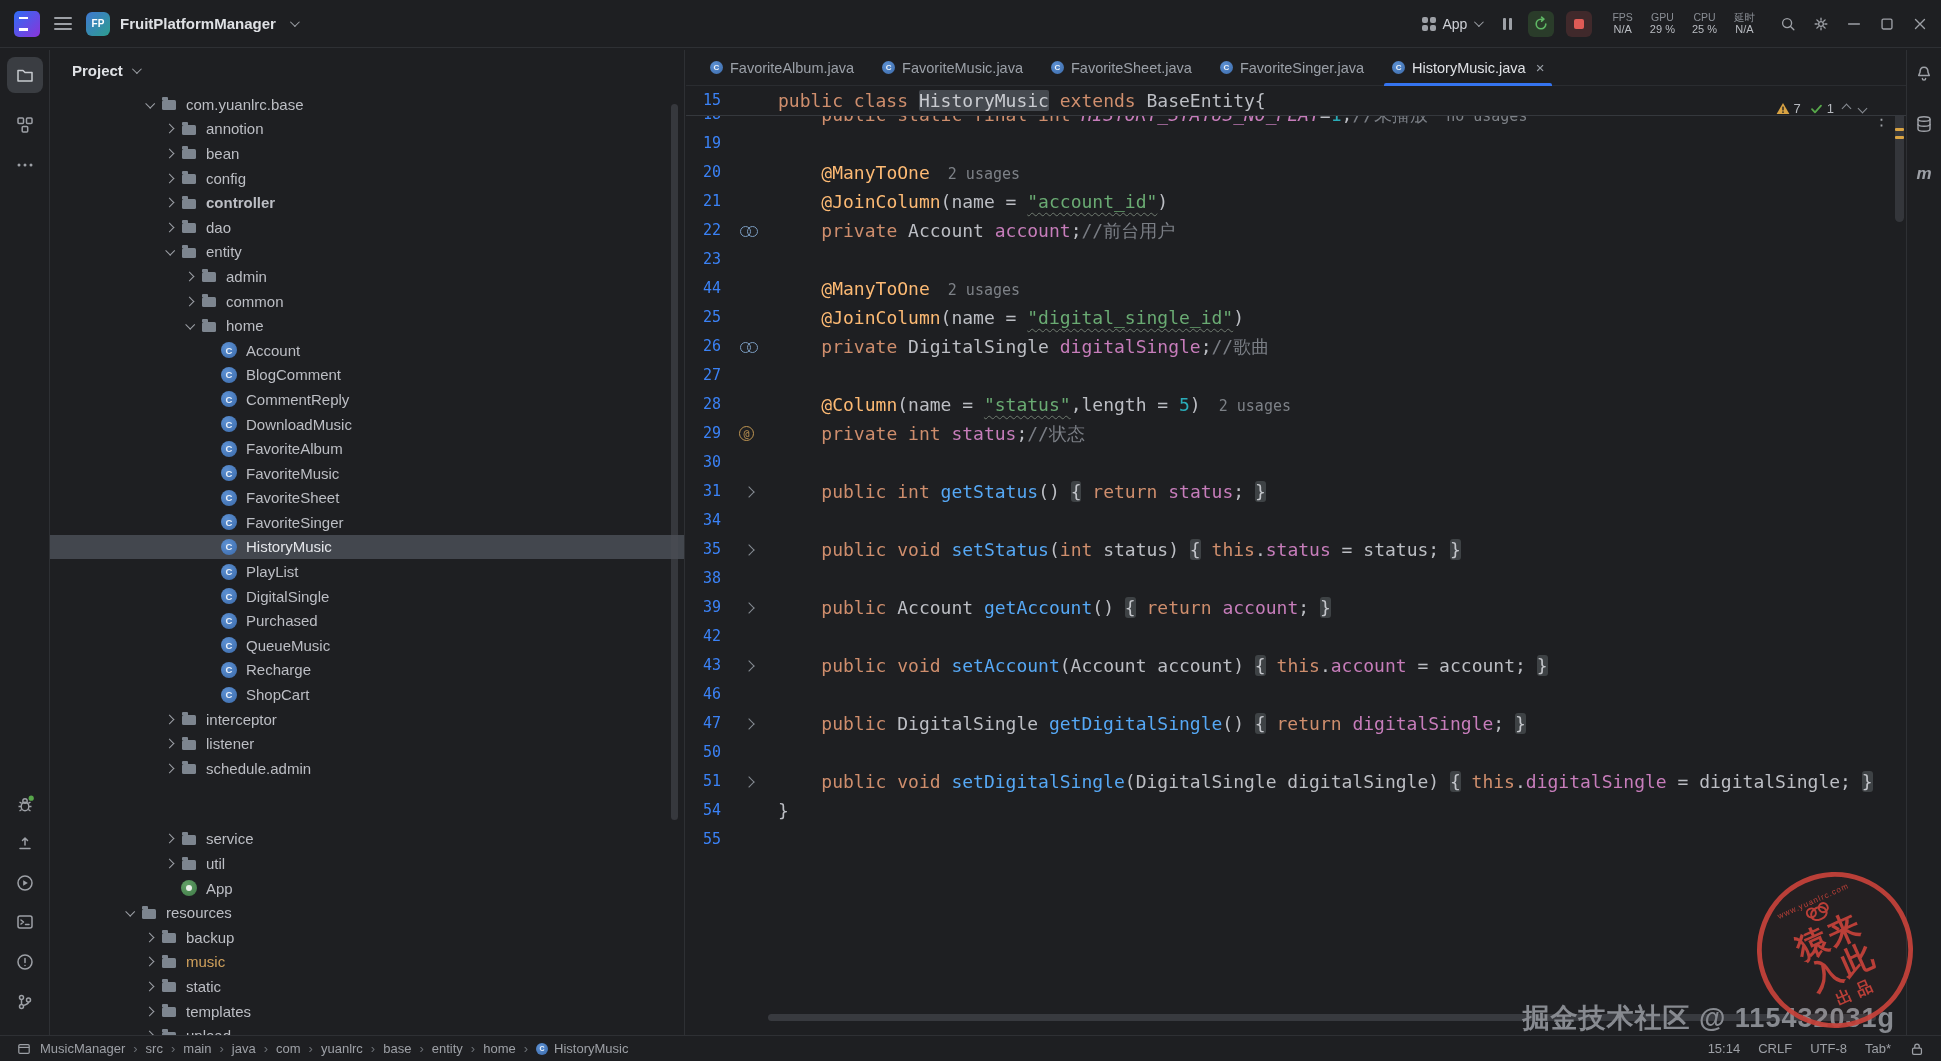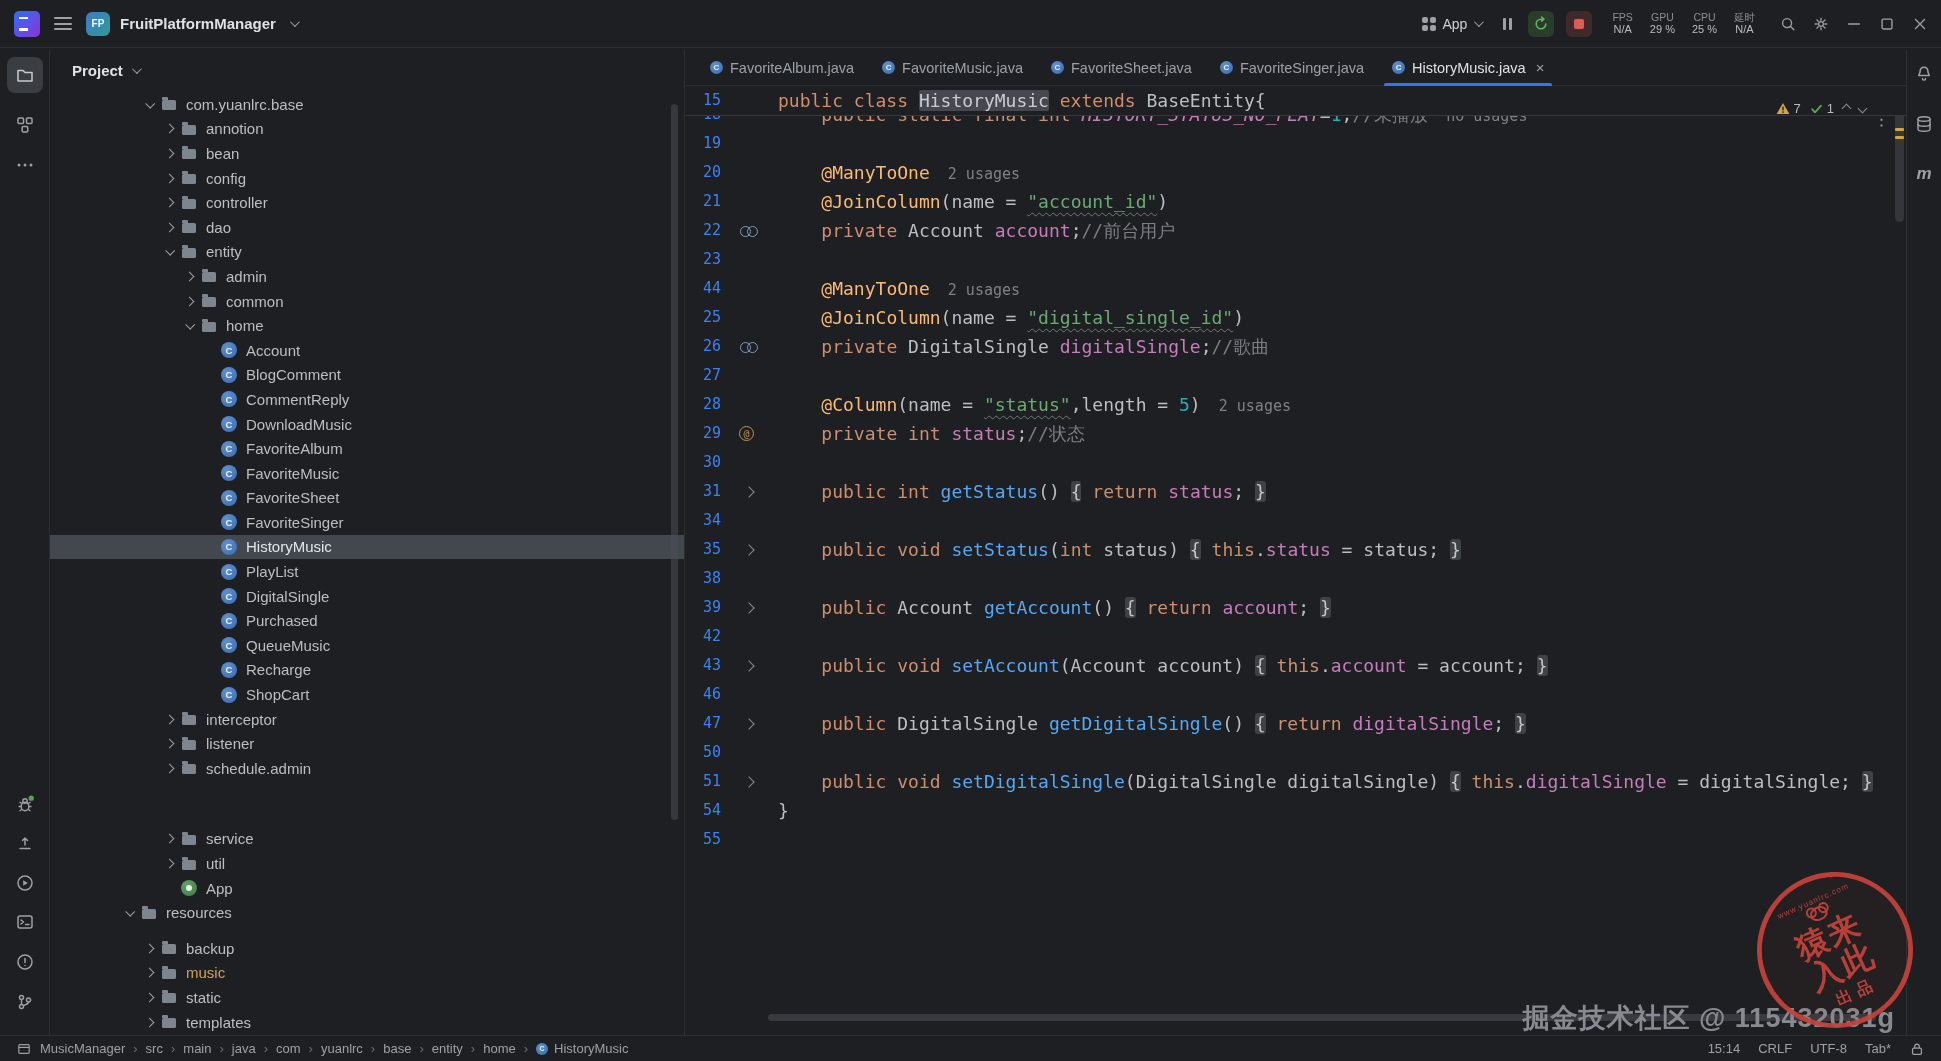--- a/index.html
+++ b/index.html
@@ -323,241 +323,241 @@
         </div>
         <div class="trow" style="padding-left: 111px;">
           <span class="slot">
             <i class="tchev closed"></i>
           </span>
           <span class="iico">
             <i class="fico"></i>
           </span>
           <span class="tlabel">config</span>
         </div>
+        <div class="trow" style="padding-left: 111px; font-weight: bold;">
+          <span class="slot">
+            <i class="tchev closed"></i>
+          </span>
+          <span class="iico">
+            <i class="fico"></i>
+          </span>
+          <span class="tlabel">controller</span>
+        </div>
         <div class="trow" style="padding-left: 111px;">
           <span class="slot">
             <i class="tchev closed"></i>
           </span>
           <span class="iico">
             <i class="fico"></i>
           </span>
-          <span class="tlabel">controller</span>
+          <span class="tlabel">dao</span>
         </div>
         <div class="trow" style="padding-left: 111px;">
           <span class="slot">
-            <i class="tchev closed"></i>
-          </span>
-          <span class="iico">
-            <i class="fico"></i>
-          </span>
-          <span class="tlabel">dao</span>
+            <i class="tchev open"></i>
+          </span>
+          <span class="iico">
+            <i class="fico"></i>
+          </span>
+          <span class="tlabel">entity</span>
+        </div>
+        <div class="trow" style="padding-left: 131px;">
+          <span class="slot">
+            <i class="tchev closed"></i>
+          </span>
+          <span class="iico">
+            <i class="fico"></i>
+          </span>
+          <span class="tlabel">admin</span>
+        </div>
+        <div class="trow" style="padding-left: 131px;">
+          <span class="slot">
+            <i class="tchev closed"></i>
+          </span>
+          <span class="iico">
+            <i class="fico"></i>
+          </span>
+          <span class="tlabel">common</span>
+        </div>
+        <div class="trow" style="padding-left: 131px;">
+          <span class="slot">
+            <i class="tchev open"></i>
+          </span>
+          <span class="iico">
+            <i class="fico"></i>
+          </span>
+          <span class="tlabel">home</span>
+        </div>
+        <div class="trow" style="padding-left: 151px;">
+          <span class="slot"></span>
+          <span class="iico">
+            <i class="cico">C</i>
+          </span>
+          <span class="tlabel">Account</span>
+        </div>
+        <div class="trow" style="padding-left: 151px;">
+          <span class="slot"></span>
+          <span class="iico">
+            <i class="cico">C</i>
+          </span>
+          <span class="tlabel">BlogComment</span>
+        </div>
+        <div class="trow" style="padding-left: 151px;">
+          <span class="slot"></span>
+          <span class="iico">
+            <i class="cico">C</i>
+          </span>
+          <span class="tlabel">CommentReply</span>
+        </div>
+        <div class="trow" style="padding-left: 151px;">
+          <span class="slot"></span>
+          <span class="iico">
+            <i class="cico">C</i>
+          </span>
+          <span class="tlabel">DownloadMusic</span>
+        </div>
+        <div class="trow" style="padding-left: 151px;">
+          <span class="slot"></span>
+          <span class="iico">
+            <i class="cico">C</i>
+          </span>
+          <span class="tlabel">FavoriteAlbum</span>
+        </div>
+        <div class="trow" style="padding-left: 151px;">
+          <span class="slot"></span>
+          <span class="iico">
+            <i class="cico">C</i>
+          </span>
+          <span class="tlabel">FavoriteMusic</span>
+        </div>
+        <div class="trow" style="padding-left: 151px;">
+          <span class="slot"></span>
+          <span class="iico">
+            <i class="cico">C</i>
+          </span>
+          <span class="tlabel">FavoriteSheet</span>
+        </div>
+        <div class="trow" style="padding-left: 151px;">
+          <span class="slot"></span>
+          <span class="iico">
+            <i class="cico">C</i>
+          </span>
+          <span class="tlabel">FavoriteSinger</span>
+        </div>
+        <div class="trow sel" style="padding-left: 151px;">
+          <span class="slot"></span>
+          <span class="iico">
+            <i class="cico">C</i>
+          </span>
+          <span class="tlabel">HistoryMusic</span>
+        </div>
+        <div class="trow" style="padding-left: 151px;">
+          <span class="slot"></span>
+          <span class="iico">
+            <i class="cico">C</i>
+          </span>
+          <span class="tlabel">PlayList</span>
+        </div>
+        <div class="trow" style="padding-left: 151px;">
+          <span class="slot"></span>
+          <span class="iico">
+            <i class="cico">C</i>
+          </span>
+          <span class="tlabel">DigitalSingle</span>
+        </div>
+        <div class="trow" style="padding-left: 151px;">
+          <span class="slot"></span>
+          <span class="iico">
+            <i class="cico">C</i>
+          </span>
+          <span class="tlabel">Purchased</span>
+        </div>
+        <div class="trow" style="padding-left: 151px;">
+          <span class="slot"></span>
+          <span class="iico">
+            <i class="cico">C</i>
+          </span>
+          <span class="tlabel">QueueMusic</span>
+        </div>
+        <div class="trow" style="padding-left: 151px;">
+          <span class="slot"></span>
+          <span class="iico">
+            <i class="cico">C</i>
+          </span>
+          <span class="tlabel">Recharge</span>
+        </div>
+        <div class="trow" style="padding-left: 151px;">
+          <span class="slot"></span>
+          <span class="iico">
+            <i class="cico">C</i>
+          </span>
+          <span class="tlabel">ShopCart</span>
         </div>
         <div class="trow" style="padding-left: 111px;">
           <span class="slot">
+            <i class="tchev closed"></i>
+          </span>
+          <span class="iico">
+            <i class="fico"></i>
+          </span>
+          <span class="tlabel">interceptor</span>
+        </div>
+        <div class="trow" style="padding-left: 111px;">
+          <span class="slot">
+            <i class="tchev closed"></i>
+          </span>
+          <span class="iico">
+            <i class="fico"></i>
+          </span>
+          <span class="tlabel">listener</span>
+        </div>
+        <div class="trow" style="padding-left: 111px;">
+          <span class="slot">
+            <i class="tchev closed"></i>
+          </span>
+          <span class="iico">
+            <i class="fico"></i>
+          </span>
+          <span class="tlabel">schedule.admin</span>
+        </div>
+        <div class="trow" style="padding-left: 111px; margin-top: 46px;">
+          <span class="slot">
+            <i class="tchev closed"></i>
+          </span>
+          <span class="iico">
+            <i class="fico"></i>
+          </span>
+          <span class="tlabel">service</span>
+        </div>
+        <div class="trow" style="padding-left: 111px;">
+          <span class="slot">
+            <i class="tchev closed"></i>
+          </span>
+          <span class="iico">
+            <i class="fico"></i>
+          </span>
+          <span class="tlabel">util</span>
+        </div>
+        <div class="trow" style="padding-left: 111px;">
+          <span class="slot"></span>
+          <span class="iico">
+            <i class="aico"></i>
+          </span>
+          <span class="tlabel">App</span>
+        </div>
+        <div class="trow" style="padding-left: 71px;">
+          <span class="slot">
             <i class="tchev open"></i>
           </span>
           <span class="iico">
             <i class="fico"></i>
           </span>
-          <span class="tlabel">entity</span>
-        </div>
-        <div class="trow" style="padding-left: 131px;">
-          <span class="slot">
-            <i class="tchev closed"></i>
-          </span>
-          <span class="iico">
-            <i class="fico"></i>
-          </span>
-          <span class="tlabel">admin</span>
-        </div>
-        <div class="trow" style="padding-left: 131px;">
-          <span class="slot">
-            <i class="tchev closed"></i>
-          </span>
-          <span class="iico">
-            <i class="fico"></i>
-          </span>
-          <span class="tlabel">common</span>
-        </div>
-        <div class="trow" style="padding-left: 131px;">
-          <span class="slot">
-            <i class="tchev open"></i>
-          </span>
-          <span class="iico">
-            <i class="fico"></i>
-          </span>
-          <span class="tlabel">home</span>
-        </div>
-        <div class="trow" style="padding-left: 151px;">
-          <span class="slot"></span>
-          <span class="iico">
-            <i class="cico">C</i>
-          </span>
-          <span class="tlabel">Account</span>
-        </div>
-        <div class="trow" style="padding-left: 151px;">
-          <span class="slot"></span>
-          <span class="iico">
-            <i class="cico">C</i>
-          </span>
-          <span class="tlabel">BlogComment</span>
-        </div>
-        <div class="trow" style="padding-left: 151px;">
-          <span class="slot"></span>
-          <span class="iico">
-            <i class="cico">C</i>
-          </span>
-          <span class="tlabel">CommentReply</span>
-        </div>
-        <div class="trow" style="padding-left: 151px;">
-          <span class="slot"></span>
-          <span class="iico">
-            <i class="cico">C</i>
-          </span>
-          <span class="tlabel">DownloadMusic</span>
-        </div>
-        <div class="trow" style="padding-left: 151px;">
-          <span class="slot"></span>
-          <span class="iico">
-            <i class="cico">C</i>
-          </span>
-          <span class="tlabel">FavoriteAlbum</span>
-        </div>
-        <div class="trow" style="padding-left: 151px;">
-          <span class="slot"></span>
-          <span class="iico">
-            <i class="cico">C</i>
-          </span>
-          <span class="tlabel">FavoriteMusic</span>
-        </div>
-        <div class="trow" style="padding-left: 151px;">
-          <span class="slot"></span>
-          <span class="iico">
-            <i class="cico">C</i>
-          </span>
-          <span class="tlabel">FavoriteSheet</span>
-        </div>
-        <div class="trow" style="padding-left: 151px;">
-          <span class="slot"></span>
-          <span class="iico">
-            <i class="cico">C</i>
-          </span>
-          <span class="tlabel">FavoriteSinger</span>
-        </div>
-        <div class="trow sel" style="padding-left: 151px;">
-          <span class="slot"></span>
-          <span class="iico">
-            <i class="cico">C</i>
-          </span>
-          <span class="tlabel">HistoryMusic</span>
-        </div>
-        <div class="trow" style="padding-left: 151px;">
-          <span class="slot"></span>
-          <span class="iico">
-            <i class="cico">C</i>
-          </span>
-          <span class="tlabel">PlayList</span>
-        </div>
-        <div class="trow" style="padding-left: 151px;">
-          <span class="slot"></span>
-          <span class="iico">
-            <i class="cico">C</i>
-          </span>
-          <span class="tlabel">DigitalSingle</span>
-        </div>
-        <div class="trow" style="padding-left: 151px;">
-          <span class="slot"></span>
-          <span class="iico">
-            <i class="cico">C</i>
-          </span>
-          <span class="tlabel">Purchased</span>
-        </div>
-        <div class="trow" style="padding-left: 151px;">
-          <span class="slot"></span>
-          <span class="iico">
-            <i class="cico">C</i>
-          </span>
-          <span class="tlabel">QueueMusic</span>
-        </div>
-        <div class="trow" style="padding-left: 151px;">
-          <span class="slot"></span>
-          <span class="iico">
-            <i class="cico">C</i>
-          </span>
-          <span class="tlabel">Recharge</span>
-        </div>
-        <div class="trow" style="padding-left: 151px;">
-          <span class="slot"></span>
-          <span class="iico">
-            <i class="cico">C</i>
-          </span>
-          <span class="tlabel">ShopCart</span>
-        </div>
-        <div class="trow" style="padding-left: 111px;">
-          <span class="slot">
-            <i class="tchev closed"></i>
-          </span>
-          <span class="iico">
-            <i class="fico"></i>
-          </span>
-          <span class="tlabel">interceptor</span>
-        </div>
-        <div class="trow" style="padding-left: 111px;">
-          <span class="slot">
-            <i class="tchev closed"></i>
-          </span>
-          <span class="iico">
-            <i class="fico"></i>
-          </span>
-          <span class="tlabel">listener</span>
-        </div>
-        <div class="trow" style="padding-left: 111px;">
-          <span class="slot">
-            <i class="tchev closed"></i>
-          </span>
-          <span class="iico">
-            <i class="fico"></i>
-          </span>
-          <span class="tlabel">schedule.admin</span>
-        </div>
-        <div class="trow" style="padding-left: 111px; margin-top: 46px;">
-          <span class="slot">
-            <i class="tchev closed"></i>
-          </span>
-          <span class="iico">
-            <i class="fico"></i>
-          </span>
-          <span class="tlabel">service</span>
-        </div>
-        <div class="trow" style="padding-left: 111px;">
-          <span class="slot">
-            <i class="tchev closed"></i>
-          </span>
-          <span class="iico">
-            <i class="fico"></i>
-          </span>
-          <span class="tlabel">util</span>
-        </div>
-        <div class="trow" style="padding-left: 111px;">
-          <span class="slot"></span>
-          <span class="iico">
-            <i class="aico"></i>
-          </span>
-          <span class="tlabel">App</span>
-        </div>
-        <div class="trow" style="padding-left: 71px;">
-          <span class="slot">
-            <i class="tchev open"></i>
-          </span>
-          <span class="iico">
-            <i class="fico"></i>
-          </span>
           <span class="tlabel">resources</span>
         </div>
-        <div class="trow" style="padding-left: 91px; margin-top: 11px;">
+        <div class="trow" style="padding-left: 91px;">
           <span class="slot">
             <i class="tchev closed"></i>
           </span>
           <span class="iico">
             <i class="fico"></i>
           </span>
           <span class="tlabel">backup</span>
         </div>
         <div class="trow" style="padding-left: 91px;">
           <span class="slot">

